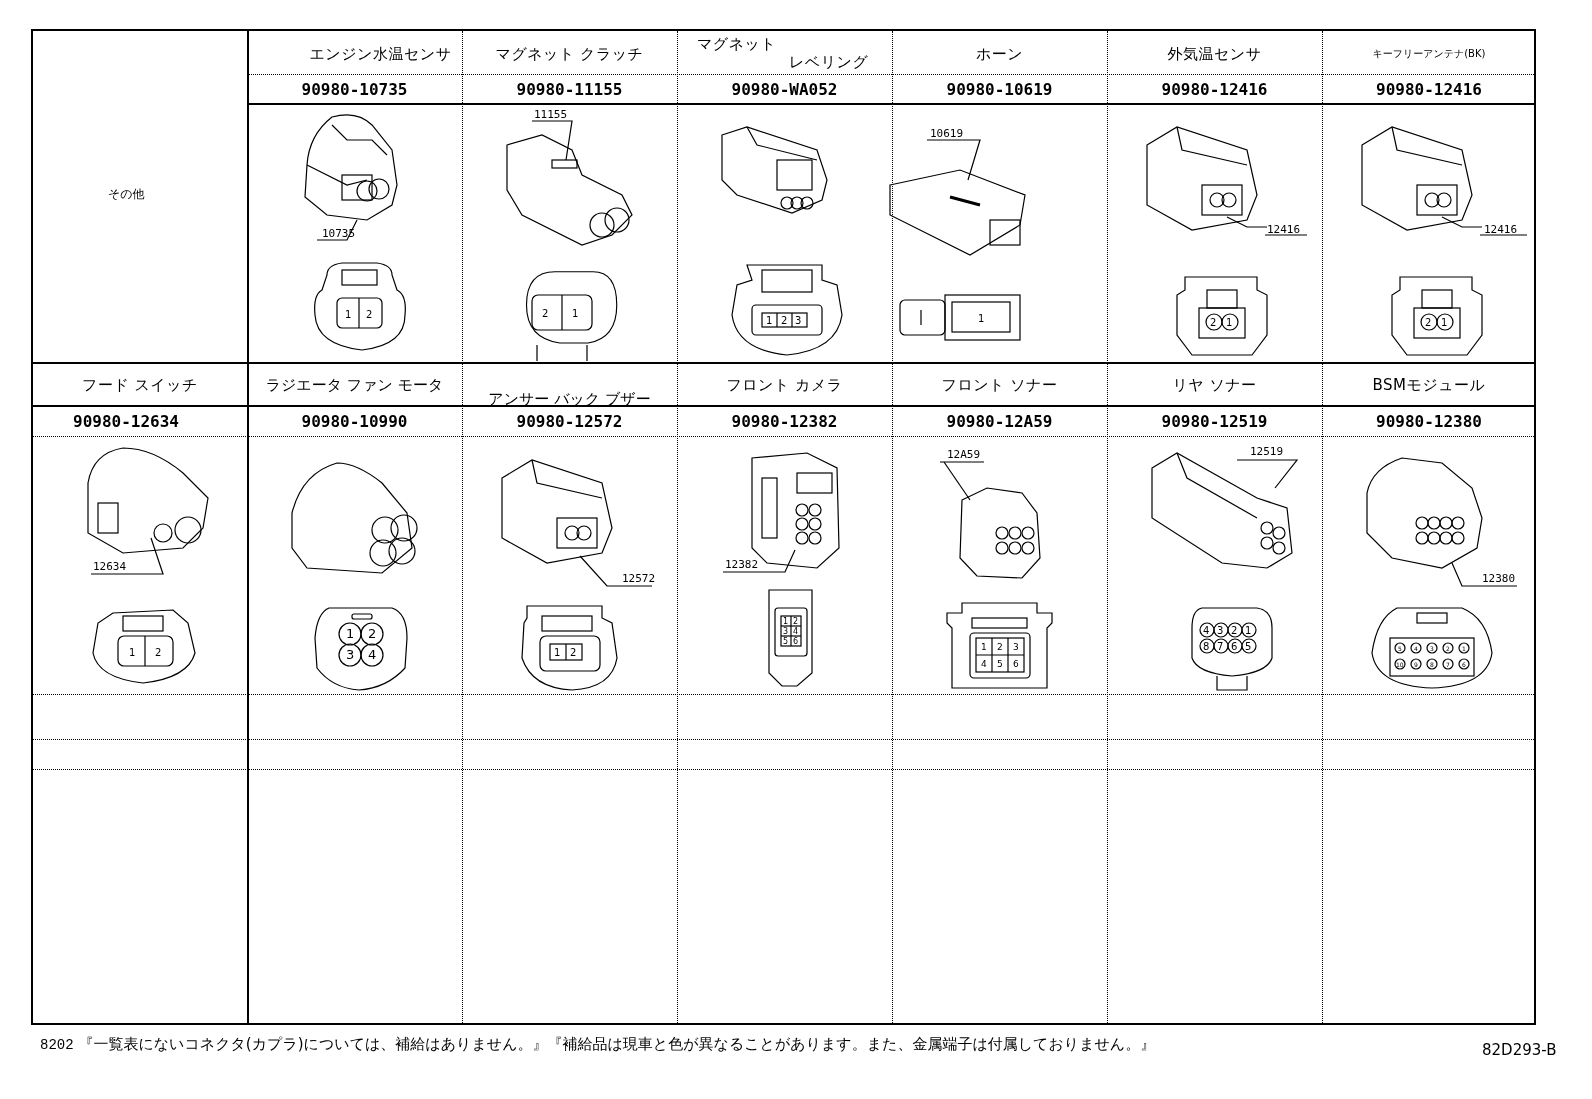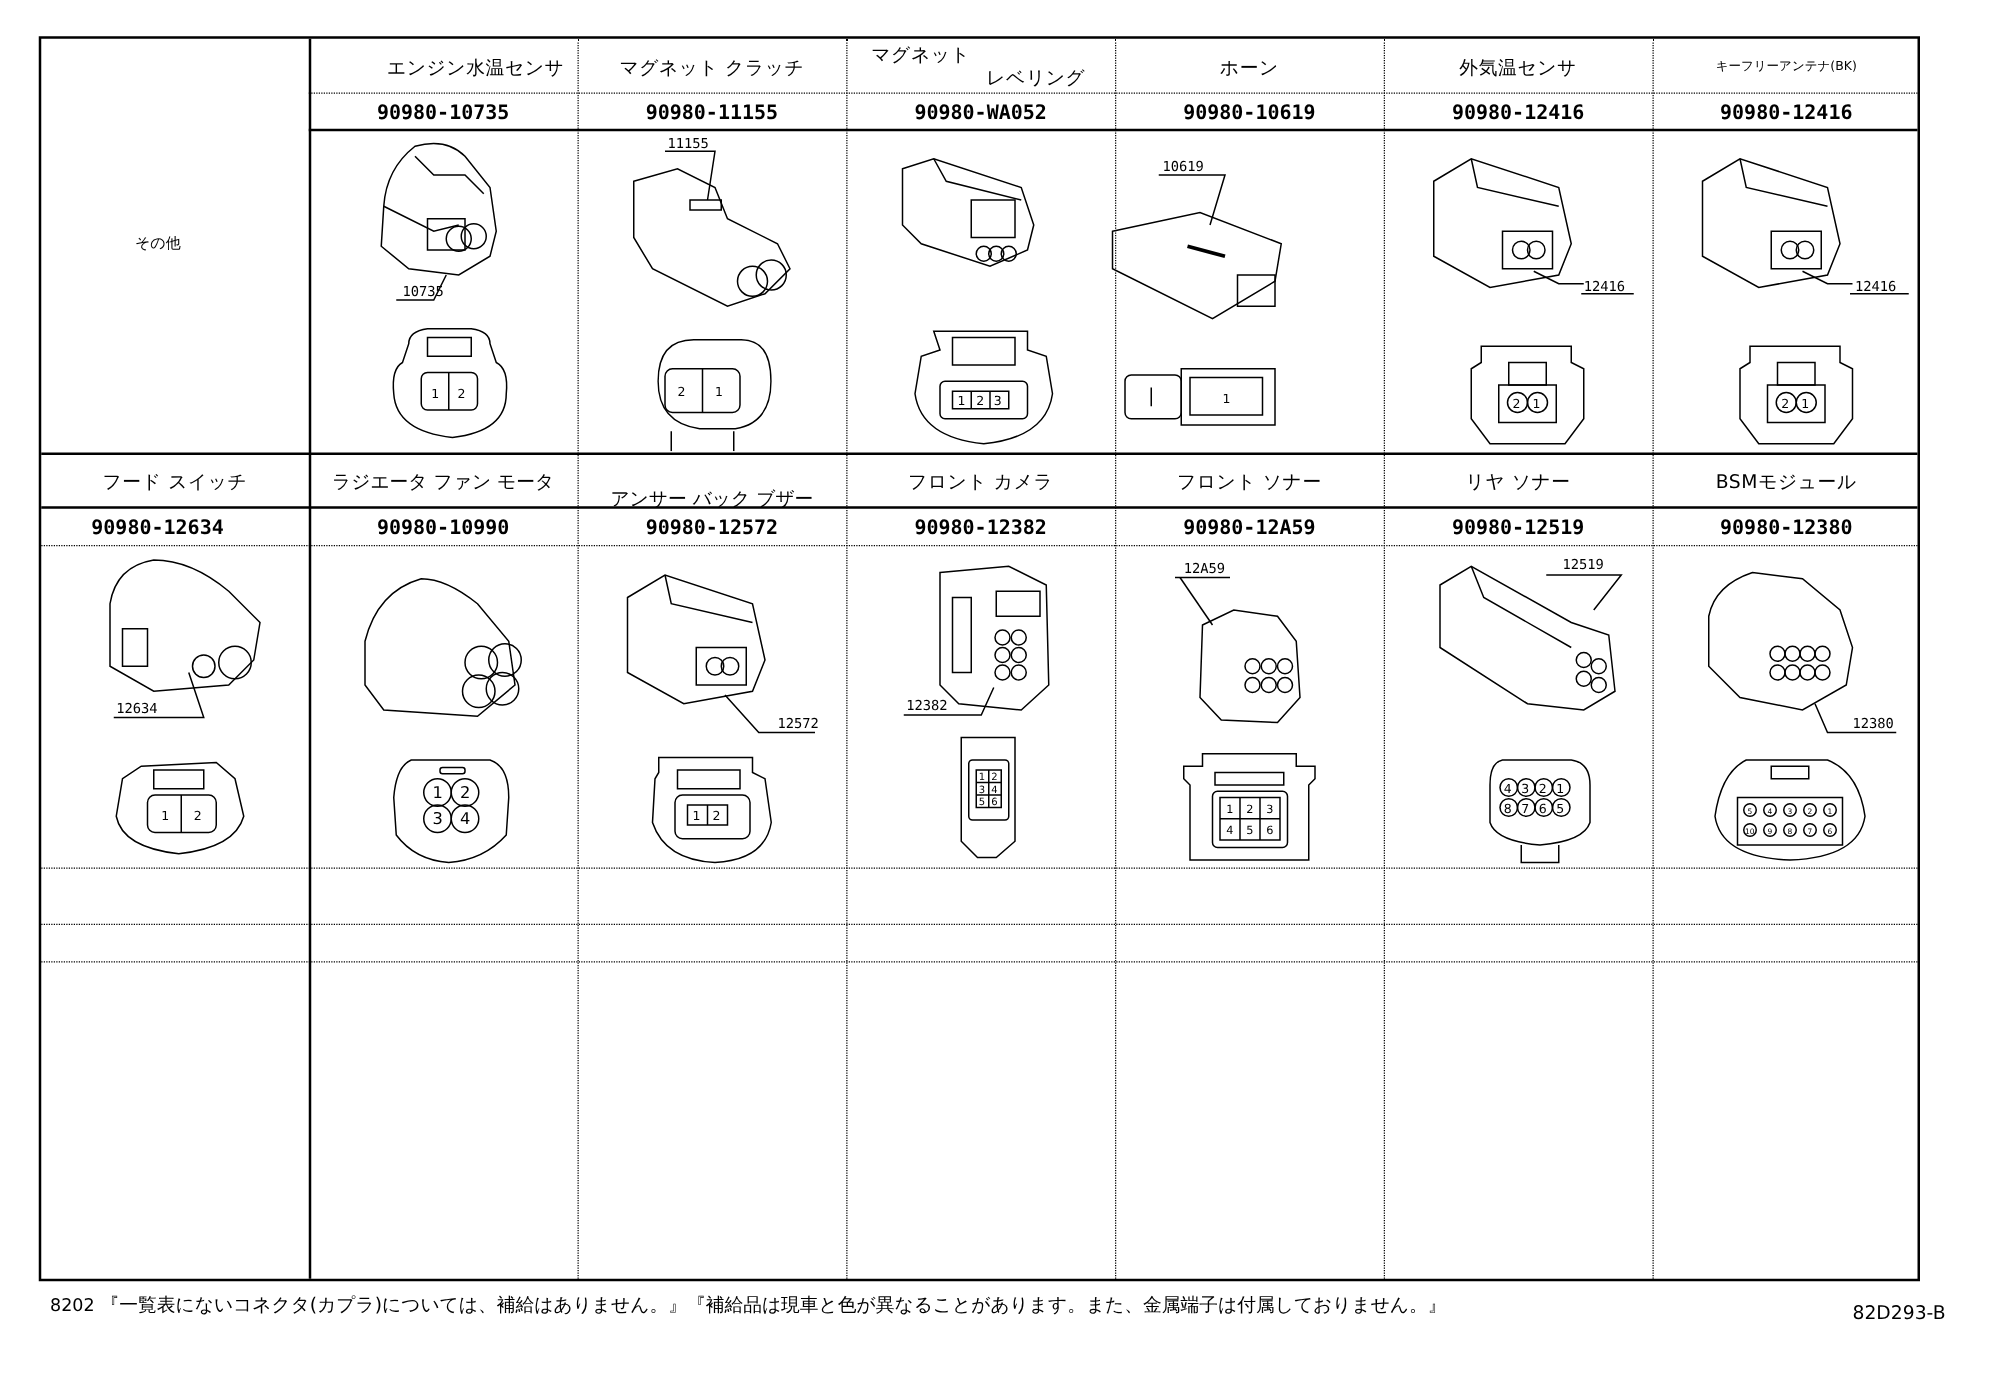--- a/index.html
+++ b/index.html
@@ -15,21 +15,21 @@
   .cell-text { position: absolute; text-align: center; font-size: 15px; line-height: 18px;
                white-space: nowrap; }
   .name { font-size: 15px; letter-spacing: 0.5px; }
   .pn { font-family: "DejaVu Sans Mono", monospace; font-weight: bold; font-size: 16px; letter-spacing: 0px; }
   .label-other { position: absolute; font-size: 12px; }
   .drawing { position: absolute; }
   .drawing svg { display: block; }
   .callout { font-family: "DejaVu Sans Mono", monospace; font-size: 11px; }
   .pin { font-family: "DejaVu Sans", sans-serif; font-size: 10px; }
   .footer { position: absolute; top: 1035px; left: 40px; font-size: 15px; white-space: nowrap; }
-  .footer .code { font-size: 14px; }
+  .footer .code { font-size: 14px; font-family: Liberation Mono, monospace; }
 </style>
 </head>
 <body>
 
 <div class="sheet">
 
   <div class="col-line thick" style="left:214px"></div>
   <div class="col-line" style="left:429px"></div>
   <div class="col-line" style="left:644px"></div>
   <div class="col-line" style="left:859px"></div>

